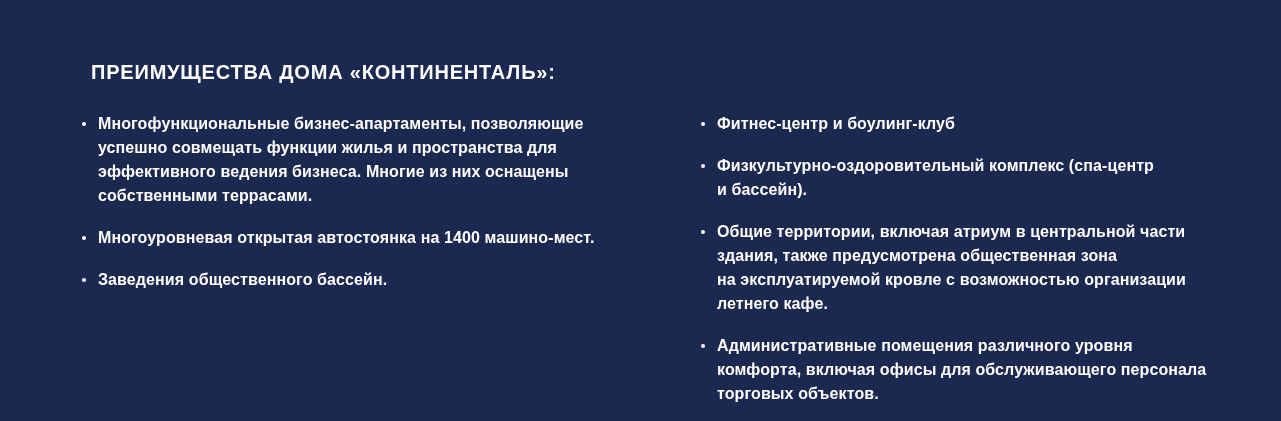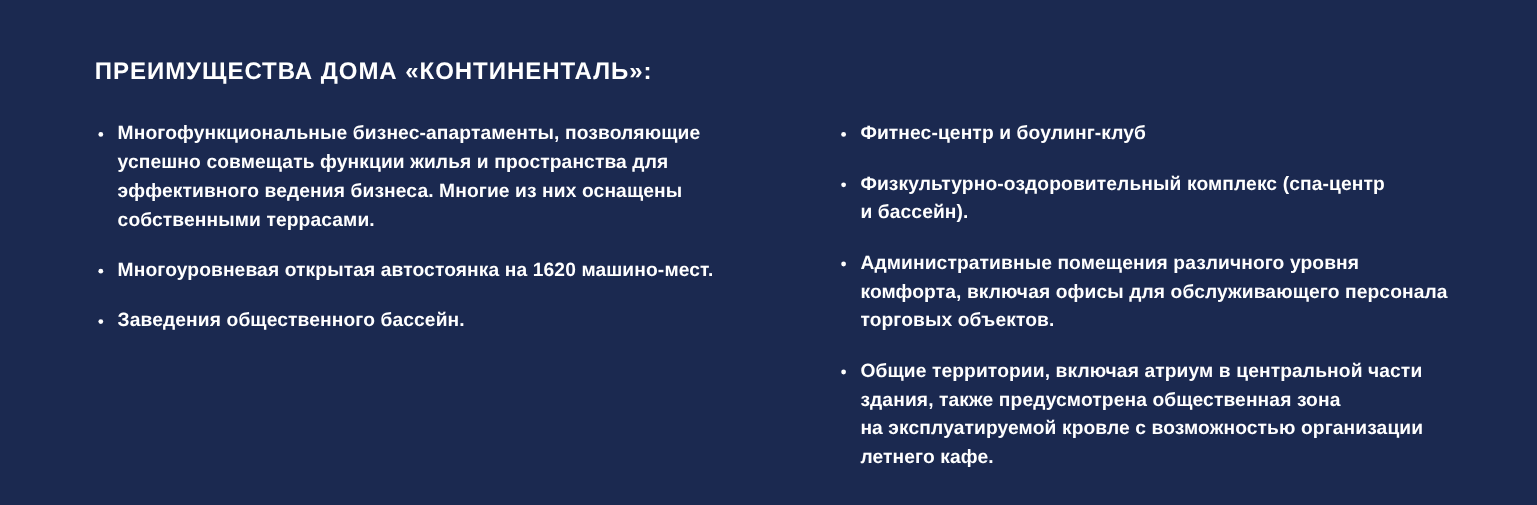--- a/index.html
+++ b/index.html
@@ -19,21 +19,21 @@
     color: var(--text-color);
     font-family: "Liberation Sans", "DejaVu Sans", sans-serif;
     -webkit-font-smoothing: antialiased;
   }
   .section {
     padding: 48px 50px 0 79px;
     width: 100%;
     height: 100%;
   }
   .title {
-    margin: 0;
+    margin: 12px;
     font-size: 20px;
     line-height: 24px;
     font-weight: 700;
     letter-spacing: 0.8px;
     color: var(--text-color);
   }
   .columns {
     display: flex;
     margin-top: 28px;
     align-items: flex-start;
@@ -72,29 +72,29 @@
 <body>
 
 <div class="section">
   <h2 class="title">ПРЕИМУЩЕСТВА ДОМА «КОНТИНЕНТАЛЬ»:</h2>
   <div class="columns">
     <ul class="col col-left">
         <li><span class="bullet"></span><span class="item-text">Многофункциональные бизнес-апартаменты, позволяющие
 успешно совмещать функции жилья и пространства для
 эффективного ведения бизнеса. Многие из них оснащены
 собственными террасами.</span></li>
-        <li><span class="bullet"></span><span class="item-text">Многоуровневая открытая автостоянка на 1620 машино-мест.</span></li>
+        <li><span class="bullet"></span><span class="item-text">Многоуровневая открытая автостоянка на 1400 машино-мест.</span></li>
         <li><span class="bullet"></span><span class="item-text">Заведения общественного бассейн.</span></li>
       </ul>
     <ul class="col col-right">
         <li><span class="bullet"></span><span class="item-text">Фитнес-центр и боулинг-клуб</span></li>
         <li><span class="bullet"></span><span class="item-text">Физкультурно-оздоровительный комплекс (спа-центр
 и бассейн).</span></li>
-        <li><span class="bullet"></span><span class="item-text">Административные помещения различного уровня
-комфорта, включая офисы для обслуживающего персонала
-торговых объектов.</span></li>
         <li><span class="bullet"></span><span class="item-text">Общие территории, включая атриум в центральной части
 здания, также предусмотрена общественная зона
 на эксплуатируемой кровле с возможностью организации
 летнего кафе.</span></li>
+        <li><span class="bullet"></span><span class="item-text">Административные помещения различного уровня
+комфорта, включая офисы для обслуживающего персонала
+торговых объектов.</span></li>
       </ul>
   </div>
 </div>
 
 </body></html>

